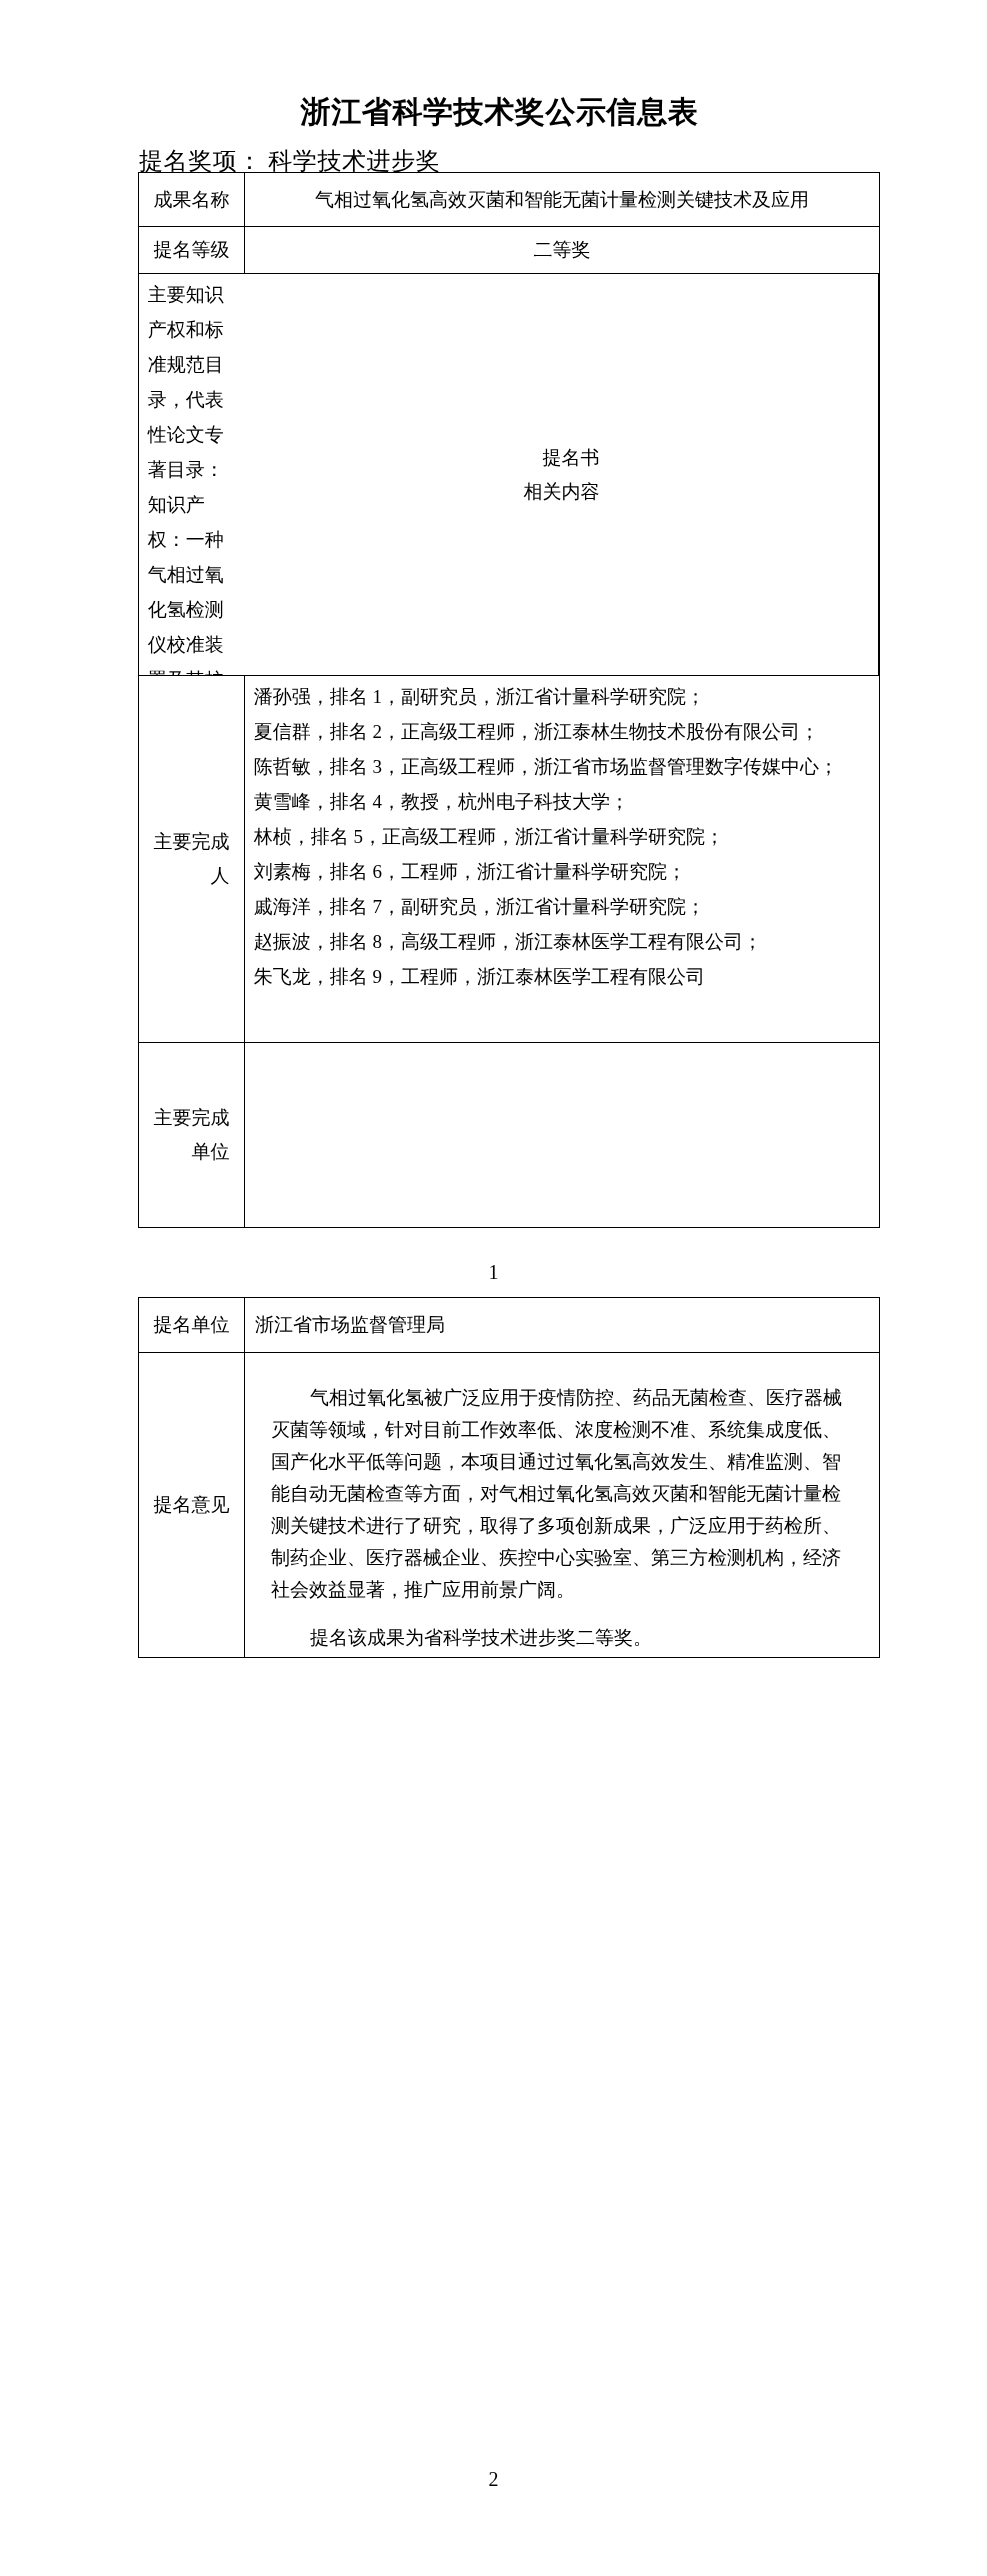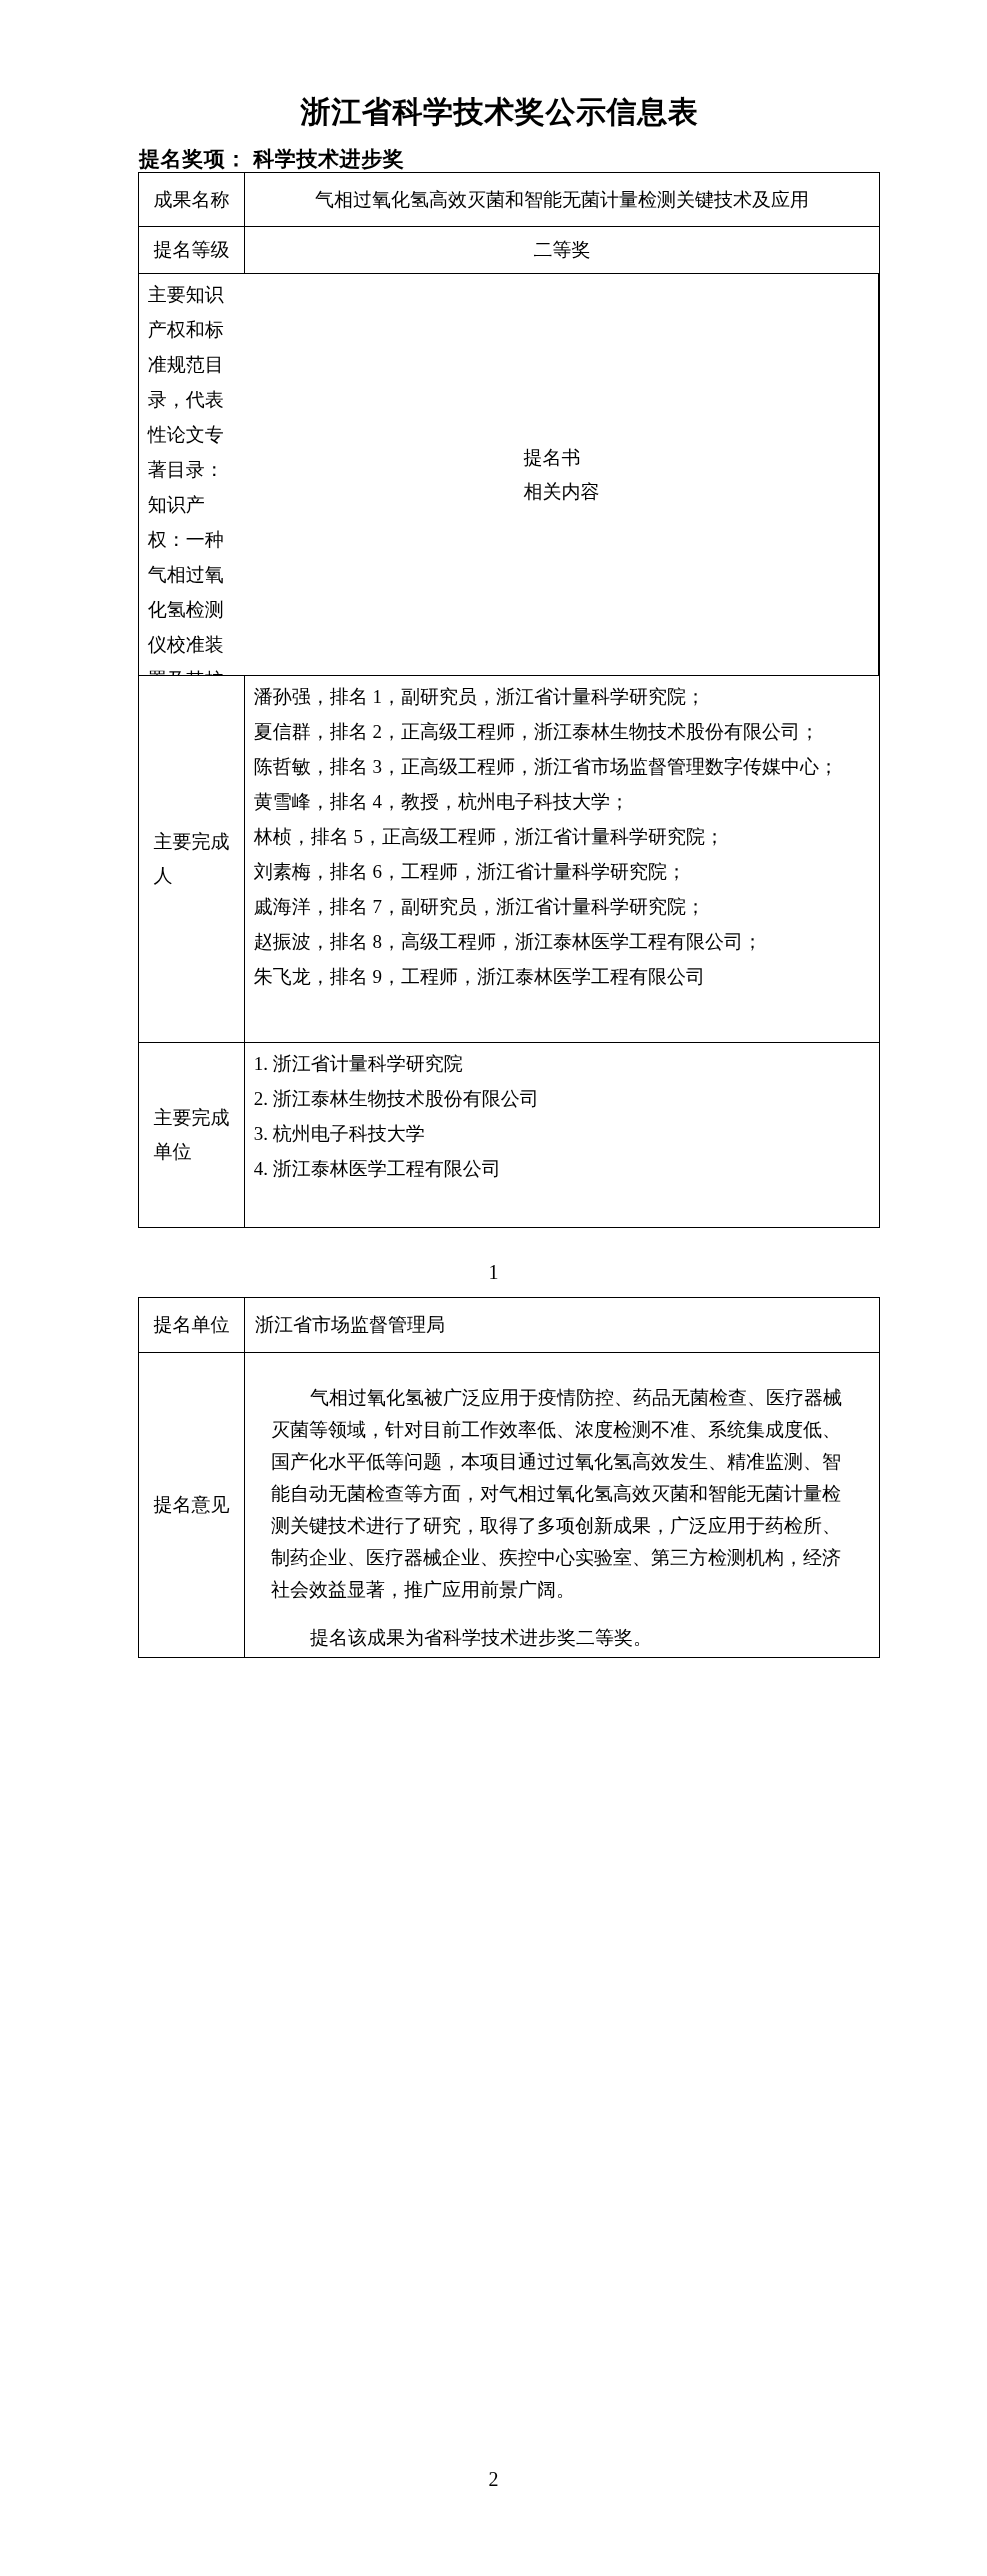--- a/index.html
+++ b/index.html
@@ -24,22 +24,22 @@
     margin: 0;
     text-align: center;
     font-size: 30px;
     font-weight: bold;
     letter-spacing: 0.6px;
   }
   .award-line {
     position: absolute;
     left: 139px;
     top: 145px;
-    font-size: 21px;
-    font-weight: bold;
+    font-size: 24px;
+    font-weight: normal;
     letter-spacing: 0.6px;
     white-space: nowrap;
   }
   .award-line .gap { display: inline-block; width: 6.2px; }
   .tbl {
     position: absolute;
     left: 138px;
     width: 742px;
     display: grid;
     grid-template-columns: 106px 1fr;
@@ -54,21 +54,21 @@
     border-bottom: 1.2px solid #000000;
     font-size: 19px;
     overflow: hidden;
   }
   .cell.last { border-bottom: none; }
   .cell.lbl {
     border-right: 1.2px solid #000000;
     display: flex;
     align-items: center;
     justify-content: center;
-    text-align: left;
+    text-align: right;
     line-height: 34px;
     white-space: pre-line;
   }
   .cell.val-center {
     display: flex;
     align-items: center;
     justify-content: center;
     text-align: right;
     padding: 0 6.2px;
   }
@@ -143,24 +143,20 @@
 陈哲敏，排名 3，正高级工程师，浙江省市场监督管理数字传媒中心；
 黄雪峰，排名 4，教授，杭州电子科技大学；
 林桢，排名 5，正高级工程师，浙江省计量科学研究院；
 刘素梅，排名 6，工程师，浙江省计量科学研究院；
 戚海洋，排名 7，副研究员，浙江省计量科学研究院；
 赵振波，排名 8，高级工程师，浙江泰林医学工程有限公司；
 朱飞龙，排名 9，工程师，浙江泰林医学工程有限公司</div>
 
     <div class="cell lbl last">主要完成
 单位</div>
-    <div class="cell val-block last">1. 浙江省计量科学研究院
-2. 浙江泰林生物技术股份有限公司
-3. 杭州电子科技大学
-4. 浙江泰林医学工程有限公司</div>
 
   </div>
 
   <div class="page-number pn1">1</div>
 
   <div class="tbl tbl2">
 
     <div class="cell lbl">提名单位</div>
     <div class="cell val-left">浙江省市场监督管理局</div>
 

